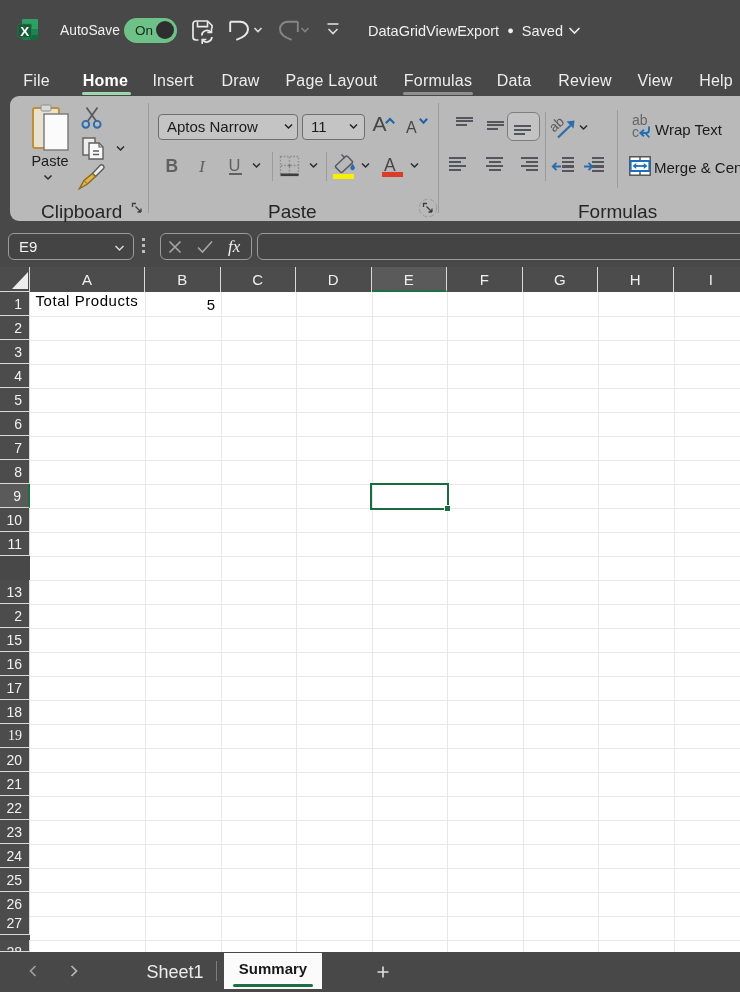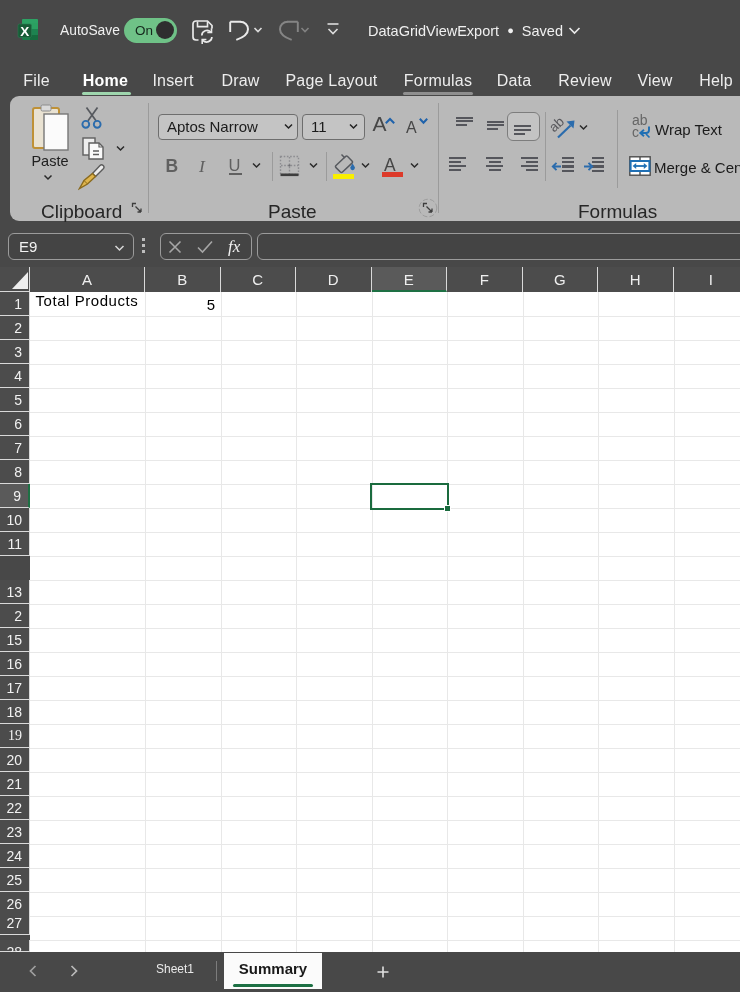--- a/index.html
+++ b/index.html
@@ -335,20 +335,20 @@
 <div class="abs" style="left:370px;top:482.8px;width:78.5px;height:27.0px;border:2.2px solid #1a6b3e;"></div>
 <div class="abs" style="left:443.5px;top:505.3px;width:7px;height:7px;background:#1a6b3e;border:1.5px solid #fff;"></div>
 
 <div class="abs" style="left:0;top:952px;width:740px;height:40px;background:#484848;"></div>
 <svg class="abs" style="left:27px;top:964px" width="12" height="14" viewBox="0 0 12 14" fill="none" stroke="#9f9f9f" stroke-width="1.7">
     <path d="M8.5 2 L3.5 7 L8.5 12"></path>
   </svg>
 <svg class="abs" style="left:68px;top:964px" width="12" height="14" viewBox="0 0 12 14" fill="none" stroke="#b9b9b9" stroke-width="1.7">
     <path d="M3.5 2 L8.5 7 L3.5 12"></path>
   </svg>
-<div class="abs" style="left:135px;top:962px;width:80px;text-align:center;color:#eaeaea;font-size:12px;">Sheet1</div>
+<div class="abs" style="left:135px;top:962px;width:80px;text-align:center;color:#eaeaea;font-size:18px;">Sheet1</div>
 <div class="abs" style="left:216px;top:961px;width:1px;height:20px;background:#7c7c7c;"></div>
 <div class="abs" style="left:224px;top:953px;width:98px;height:36px;background:#fbfbfb;"></div>
 <div class="abs" style="left:224px;top:960px;width:98px;text-align:center;color:#191919;font-size:15px;font-weight:bold;">Summary</div>
 <div class="abs" style="left:233px;top:983.5px;width:80px;height:3px;border-radius:2px;background:#1d7044;"></div>
 <svg class="abs" style="left:376px;top:965px" width="14" height="14" viewBox="0 0 14 14" fill="none" stroke="#e0e0e0" stroke-width="1.6">
     <path d="M7 1.5 V12.5 M1.5 7 H12.5"></path>
   </svg>
 
 </body></html>

